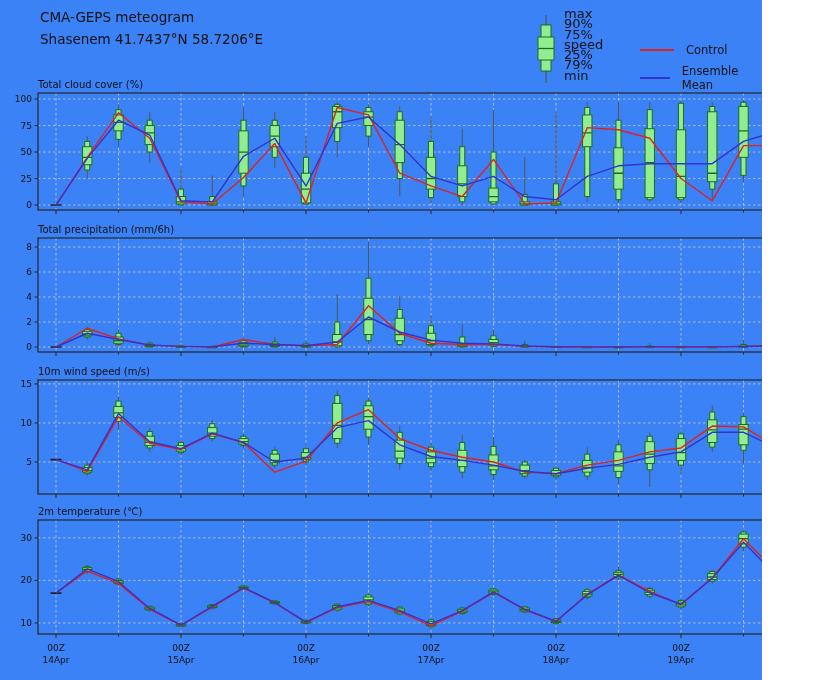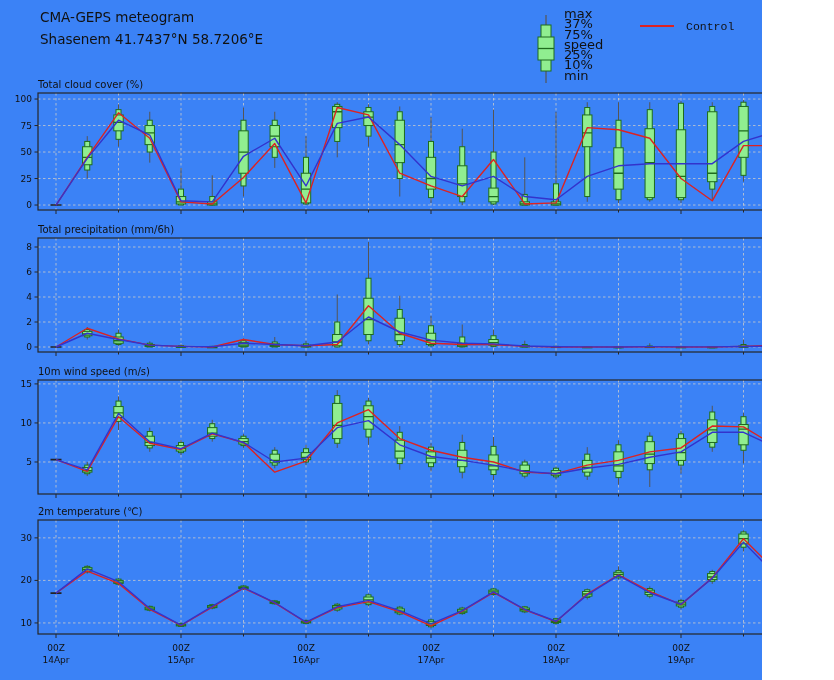--- a/index.html
+++ b/index.html
@@ -2,21 +2,21 @@
 <html><head>
 <meta charset="utf-8">
 <style>
   html,body{margin:0;padding:0;background:#fff;}
   .page{position:relative;width:762px;height:680px;background:#3b82f6;overflow:hidden;
         font-family:"DejaVu Sans","Liberation Sans",sans-serif;color:#111;}
   .hdr{position:absolute;left:40px;top:6px;font-size:13.5px;line-height:22px;color:#111;}
   .hdr div{white-space:nowrap;}
   .legend-box-glyph{position:absolute;left:531px;top:12px;}
   .legend-box-labels{position:absolute;left:564px;top:9px;font-size:13px;line-height:10.3px;color:#111;}
-  .legend-series{position:absolute;left:640px;top:12px;font-family:Liberation Mono, monospace;}
+  .legend-series{position:absolute;left:640px;top:36px;}
   .legend-row{display:flex;align-items:center;height:28px;}
   .swatch{display:inline-block;width:34px;height:0;border-top-width:2px;border-top-style:solid;margin-right:12px;}
   .legend-row .lbl{font-size:11.5px;color:#111;}
   svg text{font-family:"DejaVu Sans","Liberation Sans",sans-serif;}
 </style>
 </head>
 <body>
 
 <div class="page">
 
@@ -27,32 +27,36 @@
 
   <svg class="legend-box-glyph" width="30" height="76" viewBox="0 0 30 76">
     <line x1="15" y1="3" x2="15" y2="71" stroke="#555555" stroke-width="1.2"></line>
     <rect x="10" y="13" width="10" height="46" fill="#90EE90" stroke="#1e6b1e" stroke-width="1"></rect>
     <rect x="7" y="25" width="16" height="23" fill="#90EE90" stroke="#1e6b1e" stroke-width="1"></rect>
     <line x1="7" y1="36.5" x2="23" y2="36.5" stroke="#1e6b1e" stroke-width="1.3"></line>
   </svg>
 
   <div class="legend-box-labels">
     <div>max</div>
-    <div>37%</div>
+    <div>90%</div>
     <div>75%</div>
     <div>speed</div>
     <div>25%</div>
-    <div>10%</div>
+    <div>79%</div>
     <div>min</div>
   </div>
 
   <div class="legend-series">
     <div class="legend-row">
       <span class="swatch" style="border-top-color:#dd2222;"></span>
       <span class="lbl">Control</span>
+    </div>
+    <div class="legend-row">
+      <span class="swatch" style="border-top-color:#3333cc;"></span>
+      <span class="lbl">Ensemble Mean</span>
     </div>
   </div>
 
   <svg id="chart-svg" width="834" height="680" viewBox="0 0 834 680" style="position:absolute;left:0;top:0;">
       <g>
         <clipPath id="clip-total-cloud-cover">
           <rect x="38.5" y="93.5" width="774" height="116"></rect>
         </clipPath>
         <text x="38" y="88" font-size="10" fill="#111111">Total cloud cover (%)</text>
         <g>

